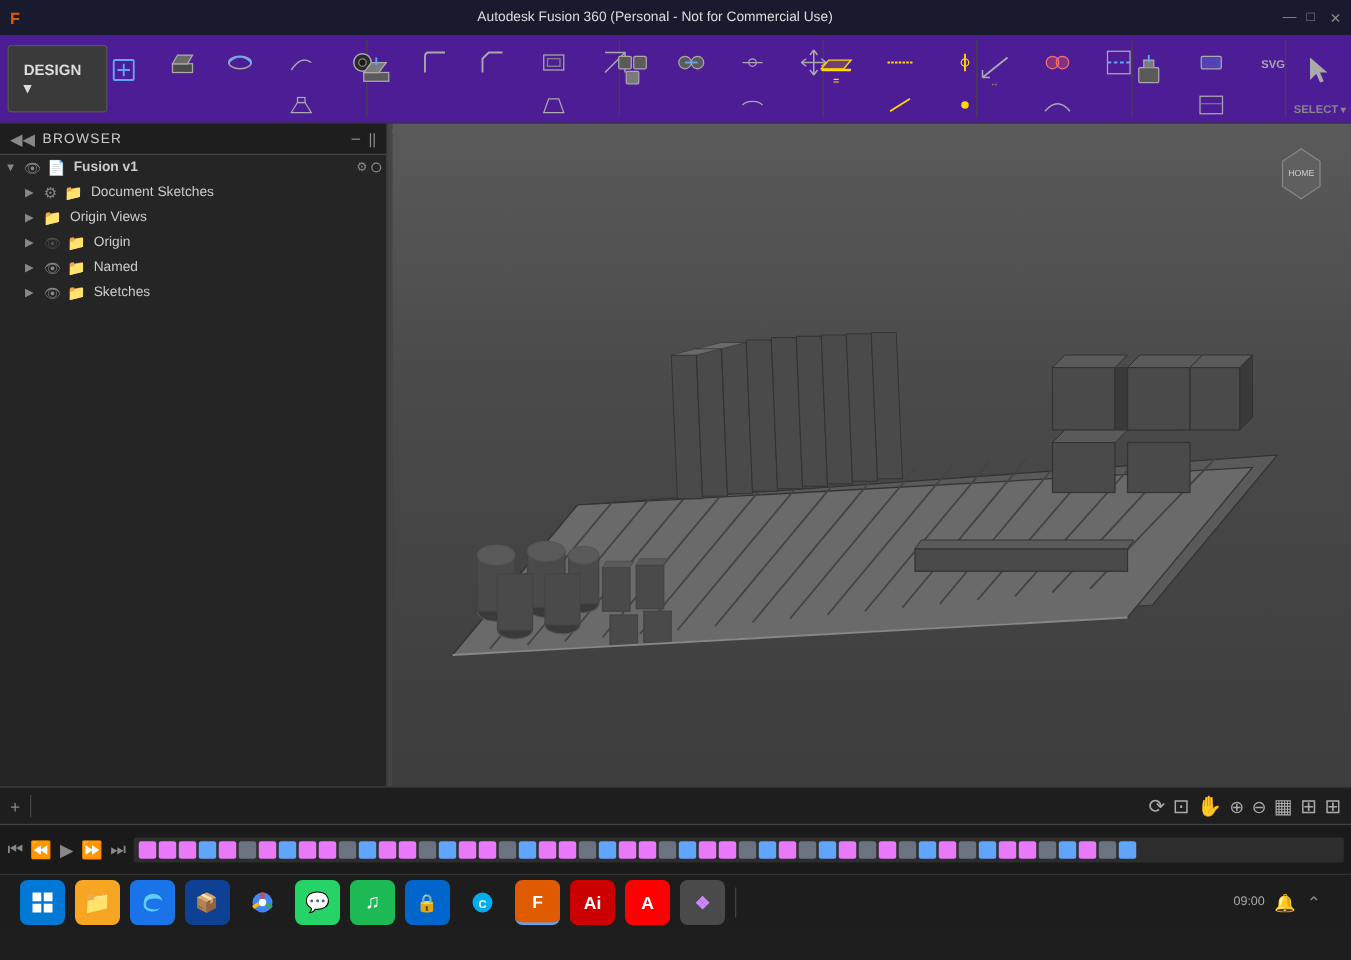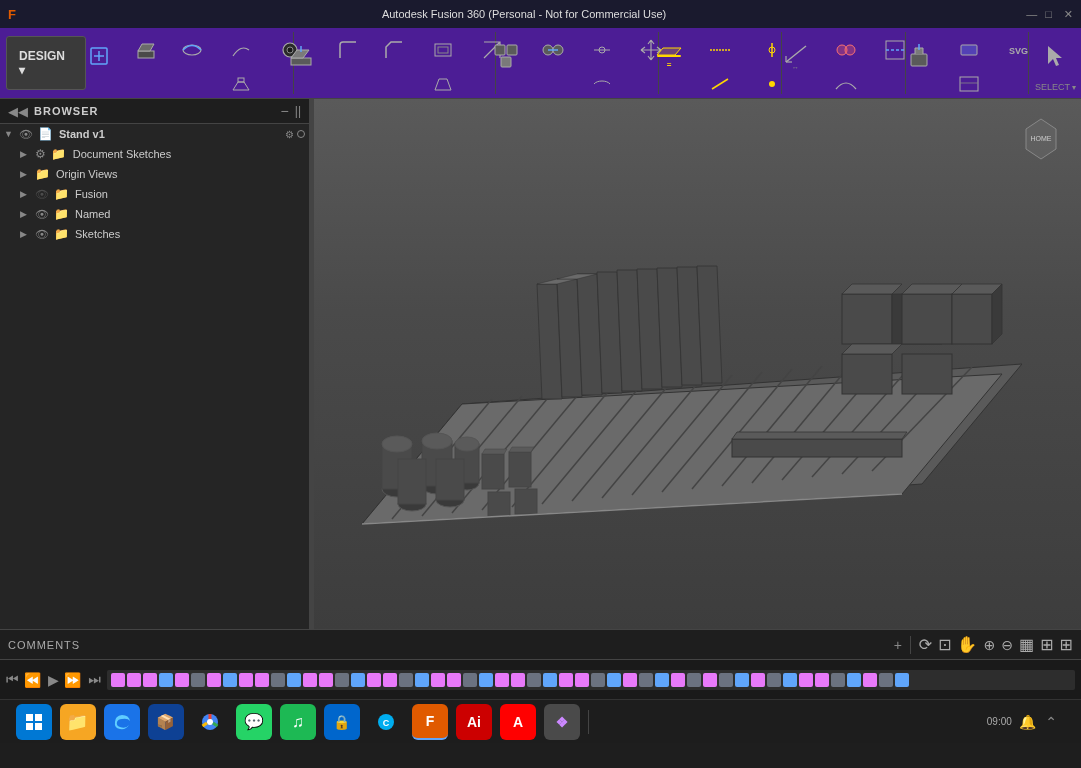--- a/index.html
+++ b/index.html
@@ -110,21 +110,21 @@
     #browser-header {
       display: flex;
       align-items: center;
       padding: 4px 8px;
       background: #1e1e1e;
       border-bottom: 1px solid #444;
       gap: 6px;
     }
     #browser-header .header-label {
       font-size: 11px;
-      font-weight: bold;
+      font-weight: normal;
       color: #ccc;
       text-transform: uppercase;
       letter-spacing: 1px;
       flex: 1;
     }
     #browser-header .header-btn {
       cursor: pointer;
       color: #888;
       font-size: 14px;
     }
@@ -613,21 +613,21 @@
             <text x="4" y="17" font-size="9" fill="#aaa" font-weight="bold">SVG</text>
           </svg>
         </div>
       </div>
       <div class="tg-label">
         <span>INSERT</span>
         <span class="chevron-down">▾</span>
       </div>
     </div>
 
-    <div class="tg" style="border-right:none;min-width:50px;">
+    <div class="tg" style="border-right:none;min-width:50px;font-weight:bold;">
       <div class="tg-icons">
         <div class="tbtn large" title="Select">
           <svg width="28" height="28" viewBox="0 0 28 28">
             <polygon points="6,4 6,22 11,17 14,24 17,23 14,16 20,16" fill="#aaa"></polygon>
           </svg>
         </div>
       </div>
       <div class="tg-label">
         <span>SELECT</span>
         <span class="chevron-down">▾</span>
@@ -643,21 +643,21 @@
       <span style="font-size:13px;color:#888;cursor:pointer;">◀◀</span>
       <span class="header-label">BROWSER</span>
       <span class="header-btn">−</span>
       <span class="header-btn" style="font-size:12px;">||</span>
     </div>
 
     <div class="browser-item" style="padding-left:4px;">
       <span class="arrow">▼</span>
       <span class="eye-icon">👁</span>
       <span style="font-size:12px;margin-right:3px;color:#60a5fa;">📄</span>
-      <span class="item-label" style="font-weight:bold;">Stand v1</span>
+      <span class="item-label" style="font-weight:bold;">Fusion v1</span>
       <span style="font-size:10px;color:#888;margin-left:2px;">⚙</span>
       <span class="active-dot"></span>
     </div>
 
     <div class="browser-item" style="padding-left:20px;">
       <span class="arrow">▶</span>
       <span style="font-size:12px;margin-right:3px;color:#888;">⚙</span>
       <span style="font-size:12px;margin-right:3px;color:#888;">📁</span>
       <span class="item-label">Document Sketches</span>
     </div>
@@ -665,21 +665,21 @@
     <div class="browser-item" style="padding-left:20px;">
       <span class="arrow">▶</span>
       <span style="font-size:12px;margin-right:3px;color:#888;">📁</span>
       <span class="item-label">Origin Views</span>
     </div>
 
     <div class="browser-item" style="padding-left:20px;">
       <span class="arrow">▶</span>
       <span class="eye-icon" style="opacity:0.4;">👁</span>
       <span style="font-size:12px;margin-right:3px;color:#888;">📁</span>
-      <span class="item-label">Fusion</span>
+      <span class="item-label">Origin</span>
     </div>
 
     <div class="browser-item" style="padding-left:20px;">
       <span class="arrow">▶</span>
       <span class="eye-icon">👁</span>
       <span style="font-size:12px;margin-right:3px;color:#888;">📁</span>
       <span class="item-label">Named</span>
     </div>
 
     <div class="browser-item" style="padding-left:20px;">
@@ -783,21 +783,20 @@
 
       <rect x="186" y="348" width="22" height="25" fill="#4a4a4a" stroke="#444" stroke-width="1"></rect>
       <rect x="213" y="345" width="22" height="25" fill="#4a4a4a" stroke="#444" stroke-width="1"></rect>
 
       <line x1="60" y1="380" x2="600" y2="350" stroke="#888" stroke-width="1.5"></line>
     </svg>
   </div>
 </div>
 
 <div id="status-bar">
-  <span id="comments-label">COMMENTS</span>
   <span class="status-btn">+</span>
   <div class="status-divider"></div>
   <div class="viewport-tools">
     <span class="vp-btn" title="Orbit">⟳</span>
     <span class="vp-btn" title="Frame">⊡</span>
     <span class="vp-btn" title="Pan">✋</span>
     <span class="vp-btn" title="Zoom In" style="font-size:14px;">⊕</span>
     <span class="vp-btn" title="Zoom Out" style="font-size:14px;">⊖</span>
     <span class="vp-btn" title="Display Mode">▦</span>
     <span class="vp-btn" title="Grid">⊞</span>

